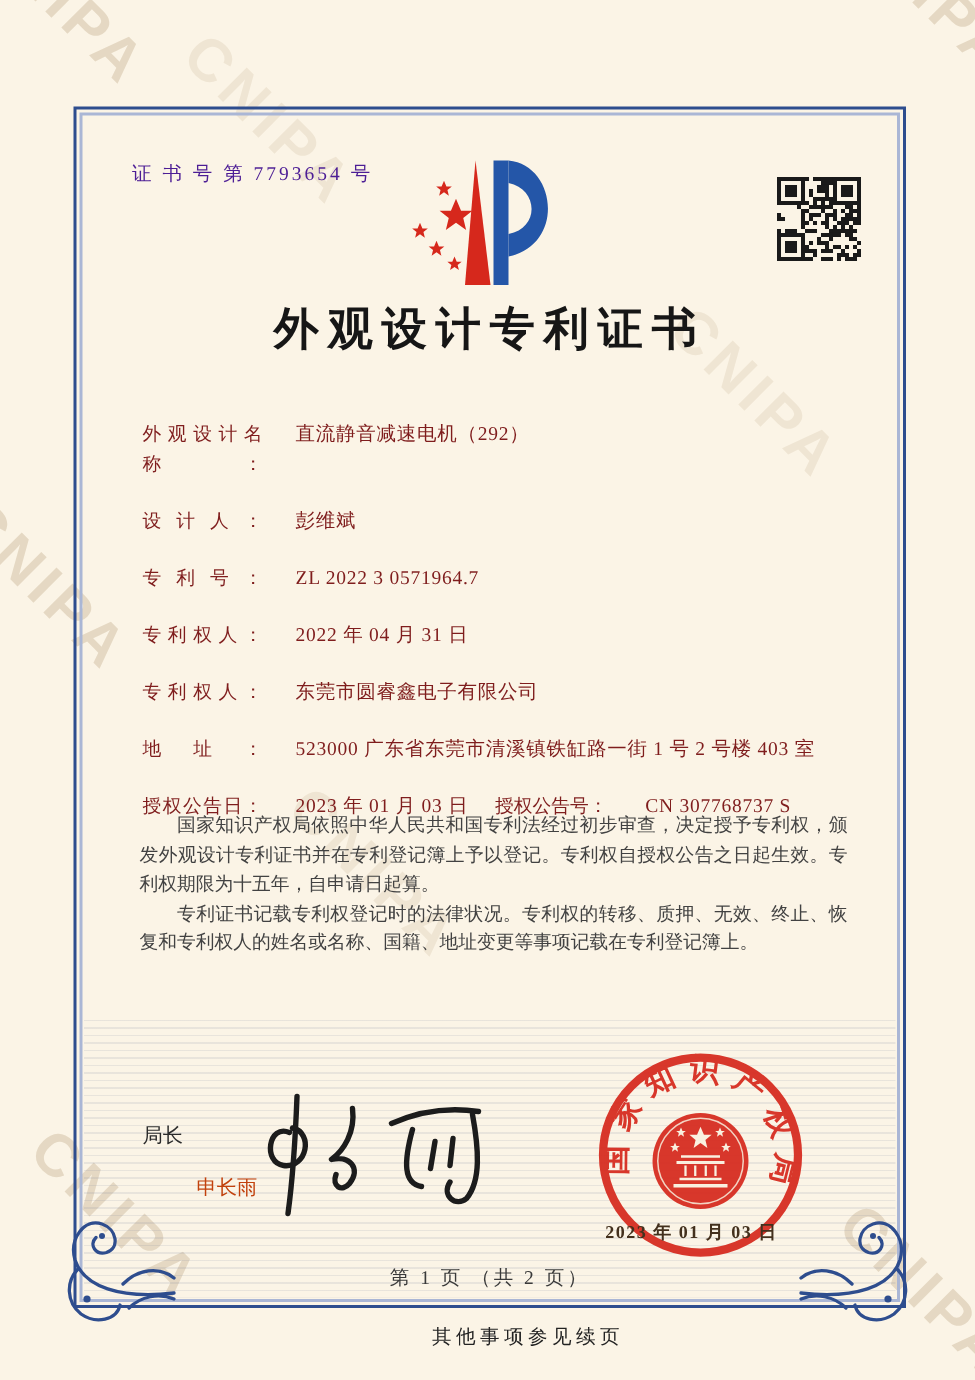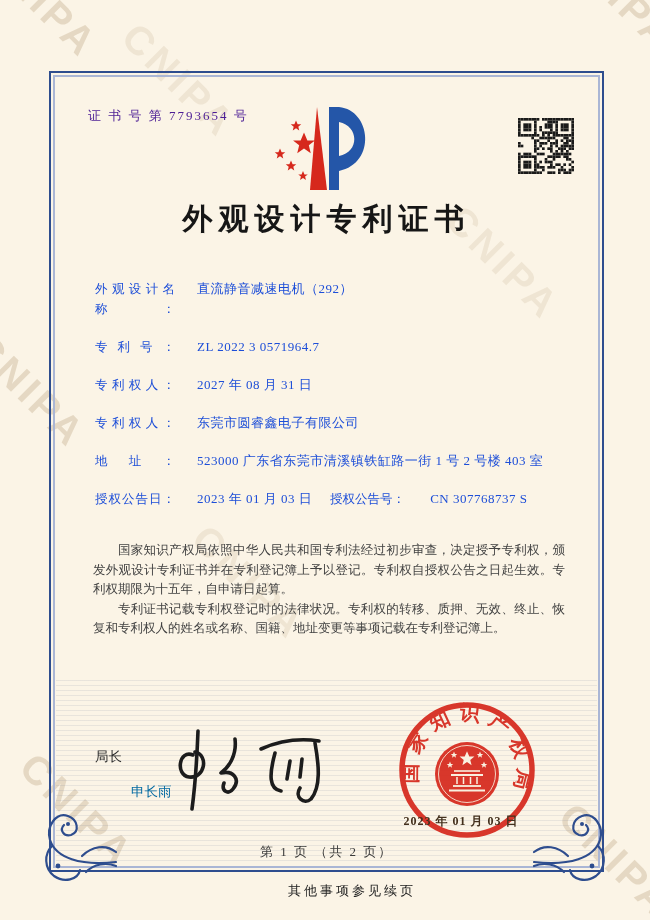--- a/index.html
+++ b/index.html
@@ -16,30 +16,30 @@
   .border-box{position:absolute;left:49px;top:71px;width:551px;height:797px;border:2px solid var(--accent-blue);z-index:1;}
   .border-box .innerline{position:absolute;inset:2px;border:2px solid var(--inner-line);pointer-events:none;}
   .lines-band{position:absolute;left:5px;right:5px;bottom:5px;height:185px;
       background:repeating-linear-gradient(to bottom, rgba(108,120,150,.13) 0 1px, rgba(0,0,0,0) 1px 5px);pointer-events:none;}
   .cert-no{position:absolute;left:37px;top:34px;font-size:13px;letter-spacing:2px;color:#4c1d95;}
   .qr{position:absolute;left:467px;top:45px;width:56px;height:56px;}
   .logo{position:absolute;left:206px;top:20px;width:130px;height:104px;}
   .title{position:absolute;left:0;top:126px;width:100%;text-align:center;font-size:30px;font-weight:800;
       letter-spacing:6px;color:#161616;}
   .fields{position:absolute;left:44px;top:206px;right:22px;}
-  .frow{position:relative;display:flex;align-items:baseline;line-height:20px;margin-bottom:18px;font-size:12.5px;color:#1d4ed8;}
+  .frow{position:relative;display:flex;align-items:baseline;line-height:20px;margin-bottom:18px;font-size:12.5px;color:#7f1d1d;}
   .fl{display:inline-block;width:80px;text-align:justify;text-align-last:justify;flex:none;}
   .fv{margin-left:22px;font-size:13px;letter-spacing:.5px;white-space:nowrap;}
   .grant2{position:absolute;left:235px;top:0;white-space:nowrap;}
   .fl2{width:auto;text-align-last:auto;display:inline;}
   .paras{position:absolute;left:42px;top:468px;width:472px;font-size:12.5px;line-height:19.5px;
       text-align:justify;color:#424242;}
   .paras p{margin:0;text-indent:2em;}
   .signer{position:absolute;left:44px;top:677px;font-size:13.5px;color:#2b2b2b;line-height:1;}
-  .signer-name{position:absolute;left:44px;top:712px;font-size:13.5px;color:#0369a1;line-height:1;padding-left:36px;}
+  .signer-name{position:absolute;left:44px;top:712px;font-size:13.5px;color:#c2410c;line-height:1;padding-left:36px;}
   .signature{position:absolute;left:112px;top:652px;width:185px;height:90px;}
   .seal{position:absolute;left:346px;top:627px;width:140px;height:140px;z-index:3;}
   .seal-date{position:absolute;left:330px;top:740px;width:160px;text-align:center;font-size:12px;
       letter-spacing:1px;color:var(--date-ink);z-index:4;font-weight:700;}
   .page-num{position:absolute;left:0;top:770px;width:100%;text-align:center;font-size:13px;letter-spacing:2px;color:#3a3a3a;}
   .flourish{position:absolute;width:80px;height:86px;z-index:2;color:var(--accent-blue);}
   .flourish.fl-left{left:38px;top:798px;}
   .flourish.fl-right{left:532px;top:798px;transform:scaleX(-1);}
   .footer-note{position:absolute;left:0;top:882px;width:100%;text-align:center;font-size:13px;
       letter-spacing:3px;color:#222;z-index:1;margin-left:27px;}
@@ -331,26 +331,30 @@
   </div>
 
   <div class="title">外观设计专利证书</div>
 
   <div class="fields">
     <div class="frow">
       <span class="fl">外观设计名称：</span>
       <span class="fv">直流静音减速电机（292）</span>
     </div>
     <div class="frow">
+      <span class="fl">设计人：</span>
+      <span class="fv">彭维斌</span>
+    </div>
+    <div class="frow">
       <span class="fl">专利号：</span>
       <span class="fv">ZL 2022 3 0571964.7</span>
     </div>
     <div class="frow">
       <span class="fl">专利权人：</span>
-      <span class="fv">2027 年 08 月 31 日</span>
+      <span class="fv">2022 年 04 月 31 日</span>
     </div>
     <div class="frow">
       <span class="fl">专利权人：</span>
       <span class="fv">东莞市圆睿鑫电子有限公司</span>
     </div>
     <div class="frow">
       <span class="fl">地址：</span>
       <span class="fv">523000 广东省东莞市清溪镇铁缸路一街 1 号 2 号楼 403 室</span>
     </div>
     <div class="frow">

